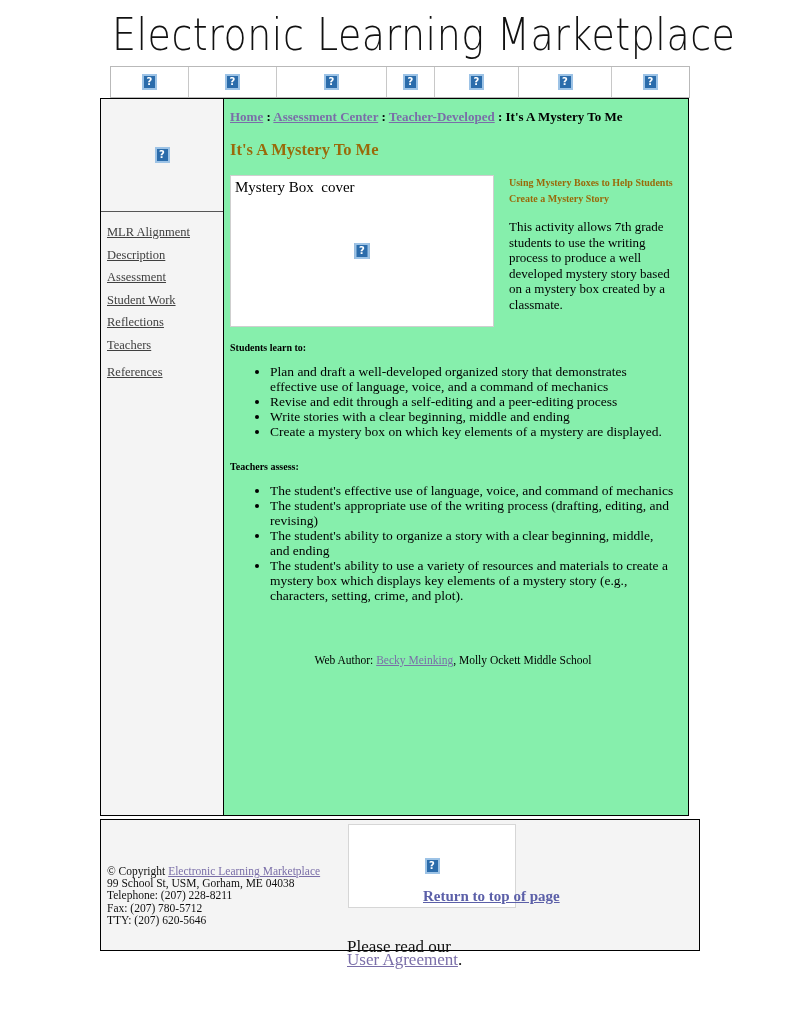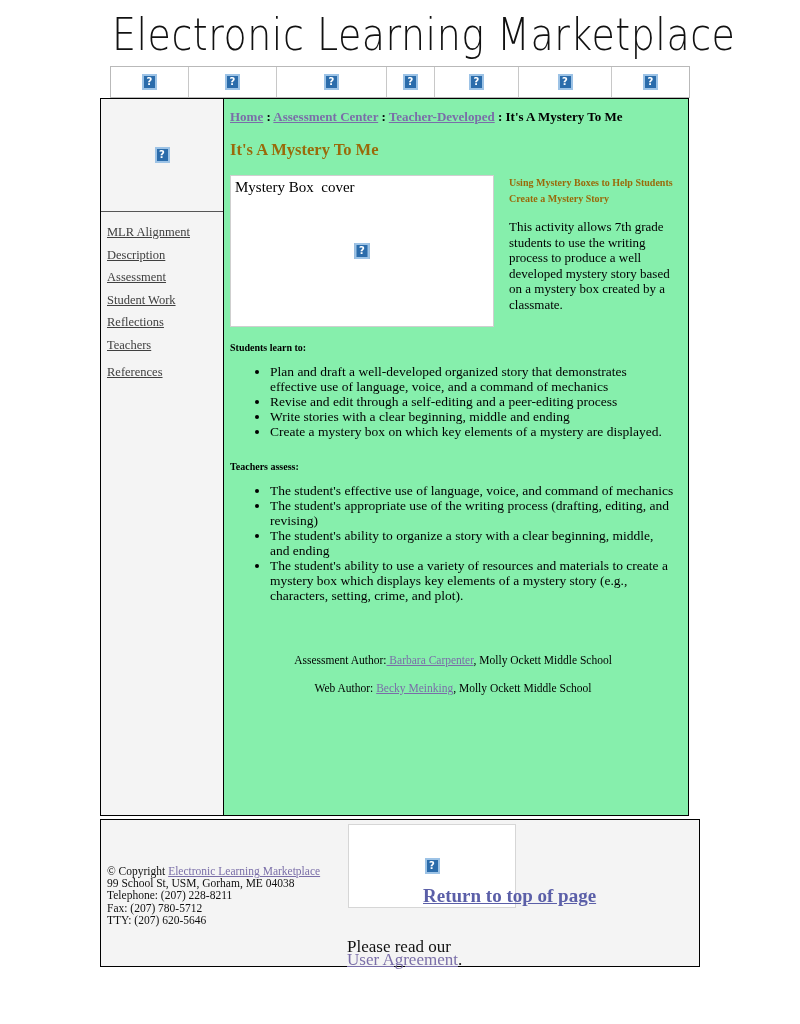--- a/index.html
+++ b/index.html
@@ -233,21 +233,21 @@
     color: #7a6ea8;
     text-decoration: underline;
   }
 
   
   .footer {
     position: absolute;
     left: 100px;
     top: 819px;
     width: 600px;
-    height: 148px;
+    height: 132px;
     border: 1px solid #000000;
     box-sizing: border-box;
     background: #f4f4f4;
   }
   .footer-inner {
     position: relative;
     width: 100%;
     height: 100%;
   }
   .copyright {
@@ -272,21 +272,21 @@
     box-sizing: border-box;
     background: #ffffff;
     display: flex;
     align-items: center;
     justify-content: center;
   }
   .return-top {
     position: absolute;
     left: 423px;
     top: 887px;
-    font-size: 19px;
+    font-size: 15px;
     font-weight: bold;
     color: #5b5fa8;
     text-decoration: underline;
     line-height: 18px;
   }
   .agreement {
     position: absolute;
     left: 246px;
     top: 120px;
     width: 120px;
@@ -381,23 +381,20 @@
       <div class="section-heading">Teachers assess:</div>
       <ul class="bullets" id="teachers-list">
           <li>The student's effective use of language, voice, and command of mechanics</li>
           <li>The student's appropriate use of the writing process (drafting, editing, and revising)</li>
           <li>The student's ability to organize a story with a clear beginning, middle, and ending</li>
           <li>The student's ability to use a variety of resources and materials to create a mystery box which displays key elements of a mystery story (e.g., characters, setting, crime, and plot).</li>
         </ul>
 
       <div class="authors">
         <div class="author-line">
-          <span>Assessment Author:</span><a href="#"> Barbara Carpenter</a><span>, Molly Ockett Middle School</span>
-        </div>
-        <div class="author-line">
           <span>Web Author: </span><a href="#">Becky Meinking</a><span>, Molly Ockett Middle School</span>
         </div>
       </div>
 
     </div>
   </div>
 
   <div class="footer">
     <div class="footer-inner">
       <div class="copyright">

